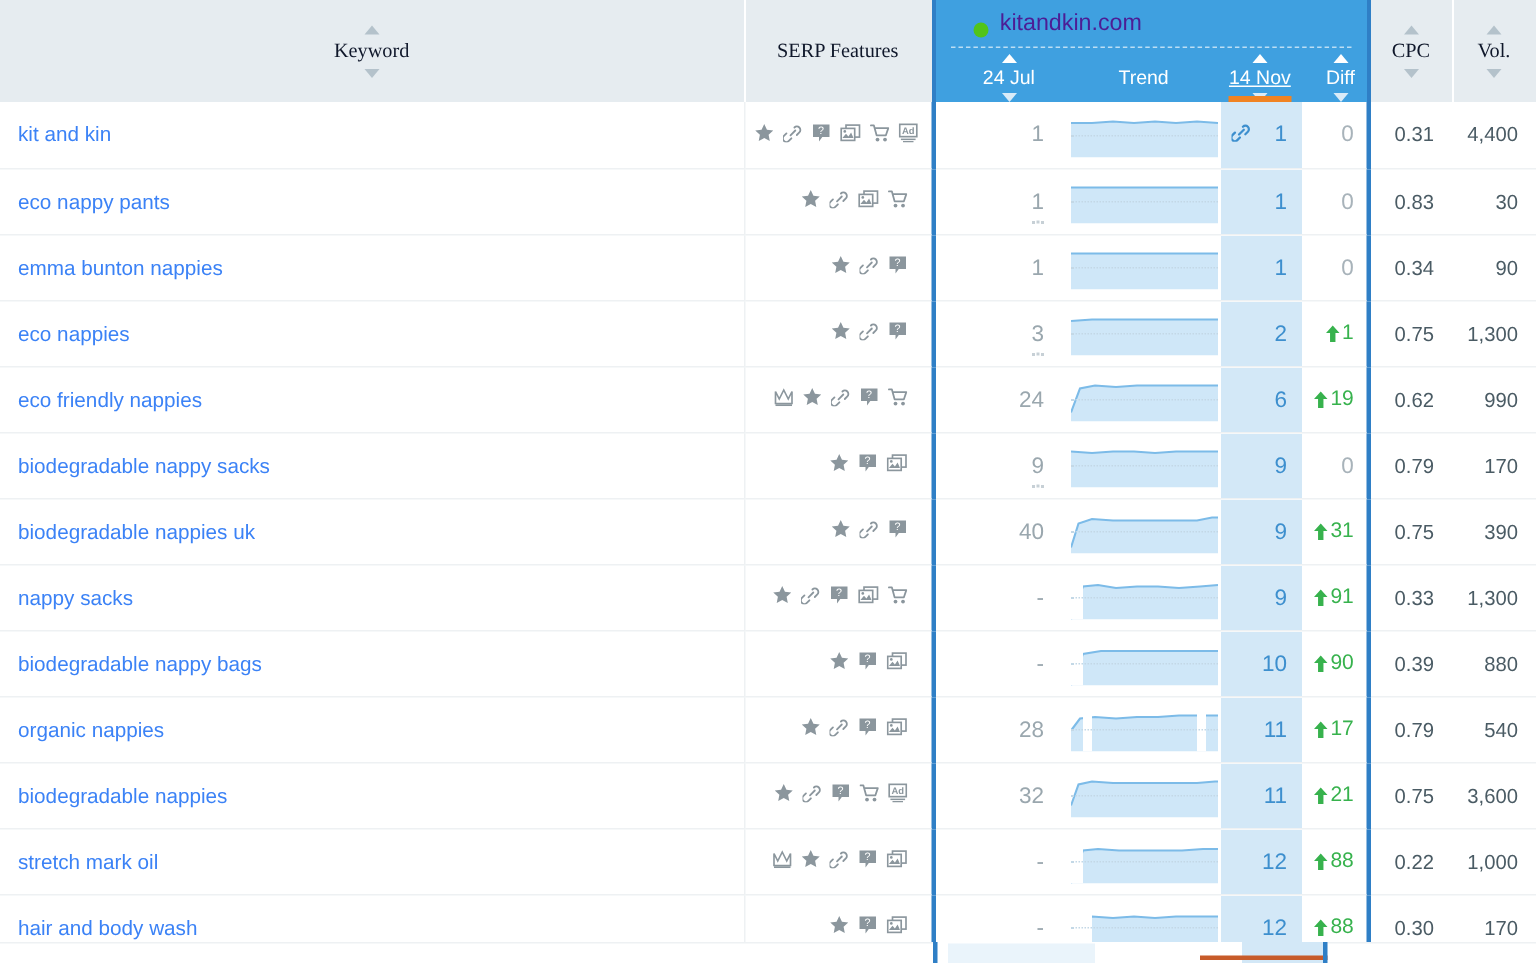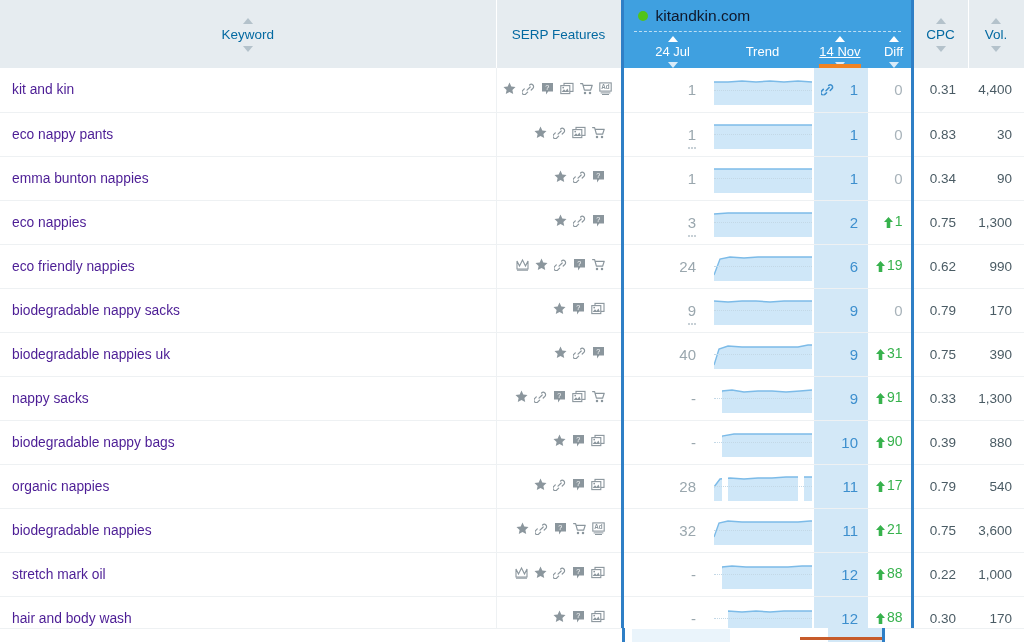--- a/index.html
+++ b/index.html
@@ -23,26 +23,27 @@
   col.c-diff    { width: 44px; }
   col.c-cpc     { width: 56px; }
   col.c-vol     { width: 56px; }
 
   
   thead tr { height: 68px; }
   th { padding: 0; margin: 0; vertical-align: middle; font-weight: normal; }
 
   .hd-plain {
     background: #e6ecf0;
-    color: #0369a1;
+    color: #0f172a;
     font-size: 13.5px;
     text-align: center;
     border-right: 1px solid #ffffff;
     position: relative;
     height: 68px;
+    font-family: Liberation Serif, serif;
   }
   .hd-plain.serp { text-align: center; }
   .sortwrap { display:inline-block; position: relative; padding: 0 2px; line-height: 1; }
   .tri-up, .tri-dn {
     position: absolute; left: 50%; transform: translateX(-50%);
     width: 0; height: 0;
     border-left: 5px solid transparent;
     border-right: 5px solid transparent;
   }
   .tri-up { top: -10px; border-bottom: 6px solid #b4c2cb; }
@@ -53,25 +54,26 @@
     background: #3fa0e0;
     padding: 0;
     vertical-align: top;
     height: 68px;
     border-left: 3px solid #2f7fc6;
     border-right: 3px solid #2f7fc6;
     position: relative;
   }
   .dom-inner { position: relative; height: 68px; width: 100%; }
   .dom-title {
-    color: #0f172a;
+    color: #4c1d95;
     font-size: 15.5px;
     padding: 7px 0 0 14px;
-    display: flex; align-items: center; gap: 8px;
+    display: flex; align-items: flex-end; gap: 8px;
     white-space: nowrap;
+    margin-left: 11px;
   }
   .dot-green { width: 10px; height: 10px; border-radius: 50%; background: #52c41a; display:inline-block; flex: 0 0 auto; }
   .dashline {
     position: absolute; left: 10px; right: 10px; top: 31px;
     border-top: 1px dashed rgba(255,255,255,0.65);
   }
   .sub-row {
     position: absolute; left: 0; right: 0; top: 34px; bottom: 0;
     display: flex; align-items: center;
   }
@@ -101,21 +103,21 @@
     vertical-align: middle;
     font-size: 13.5px;
     color: #58666e;
     height: 44px;
   }
   td.kw {
     padding-left: 12px;
     border-right: 1px solid #eef1f3;
   }
   td.kw a {
-    color: #4c1d95; text-decoration: none; font-size: 13.8px;
+    color: #3b82f6; text-decoration: none; font-size: 13.8px;
   }
   td.serp { text-align: right; padding-right: 16px; white-space: nowrap; }
   .sicon { display: inline-block; vertical-align: middle; margin-left: 6px; color: #8b969d; }
 
   td.startc {
     text-align: right; padding-right: 12px; color: #9aa7ae; font-size: 15px;
     border-left: 3px solid #2f7fc6;
     position: relative;
   }
   .dotted-u { display:inline-block; position: relative; }

